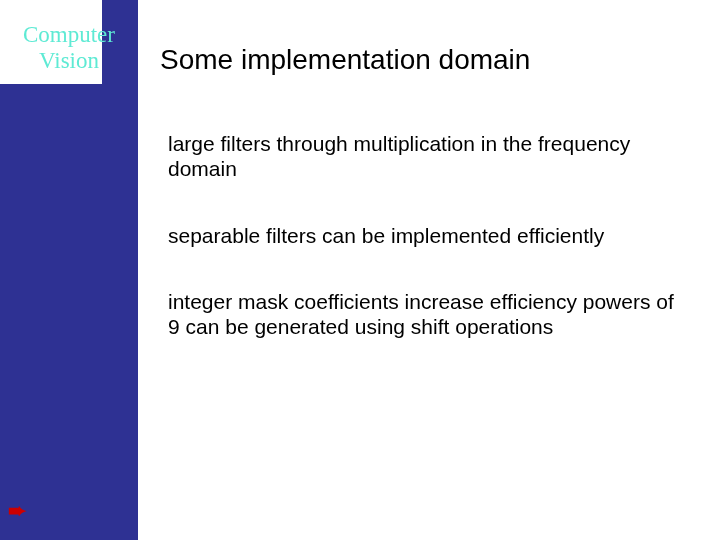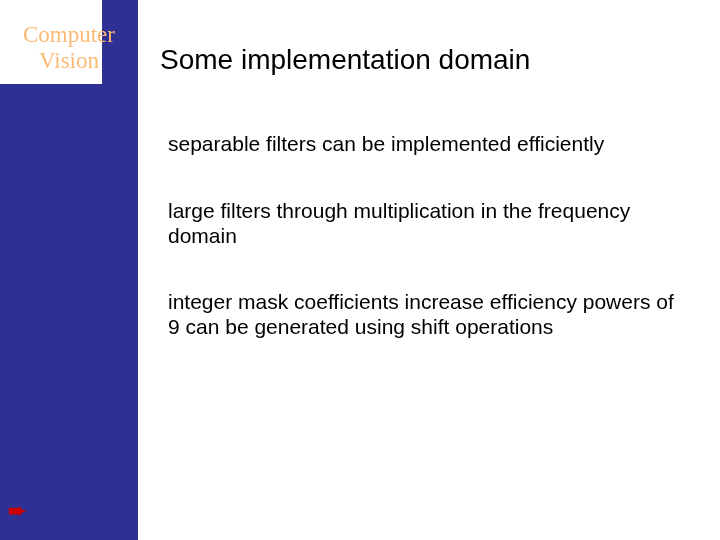--- a/index.html
+++ b/index.html
@@ -15,21 +15,21 @@
     left: 0; top: 0;
     width: 138px;
     height: 540px;
     background: #2e3193;
   }
   .sidebar-title {
     position: absolute;
     left: 0; top: 22px;
     width: 100%;
     text-align: center;
-    color: #fdba74;
+    color: #5eead4;
     font-family: "Times New Roman", Times, serif;
     font-size: 23px;
     line-height: 1.15;
   }
   .white-box {
     position: absolute;
     left: 0; top: 0;
     width: 102px;
     height: 84px;
     background: #fff;
@@ -75,20 +75,20 @@
     <div class="white-box"></div>
     <div class="sidebar-title">
       <span>Computer</span><br>
       <span>Vision</span>
     </div>
   </div>
 
   <div class="content">
     <div class="heading">Some implementation domain</div>
     <div class="body">
+      <div class="para">large filters through multiplication in the frequency domain</div>
       <div class="para">separable filters can be implemented efficiently</div>
-      <div class="para">large filters through multiplication in the frequency domain</div>
       <div class="para">integer mask coefficients increase efficiency powers of 9 can be generated using shift operations</div>
     </div>
   </div>
 
   <div class="arrow">➨</div>
 </div>
 
 </body></html>

